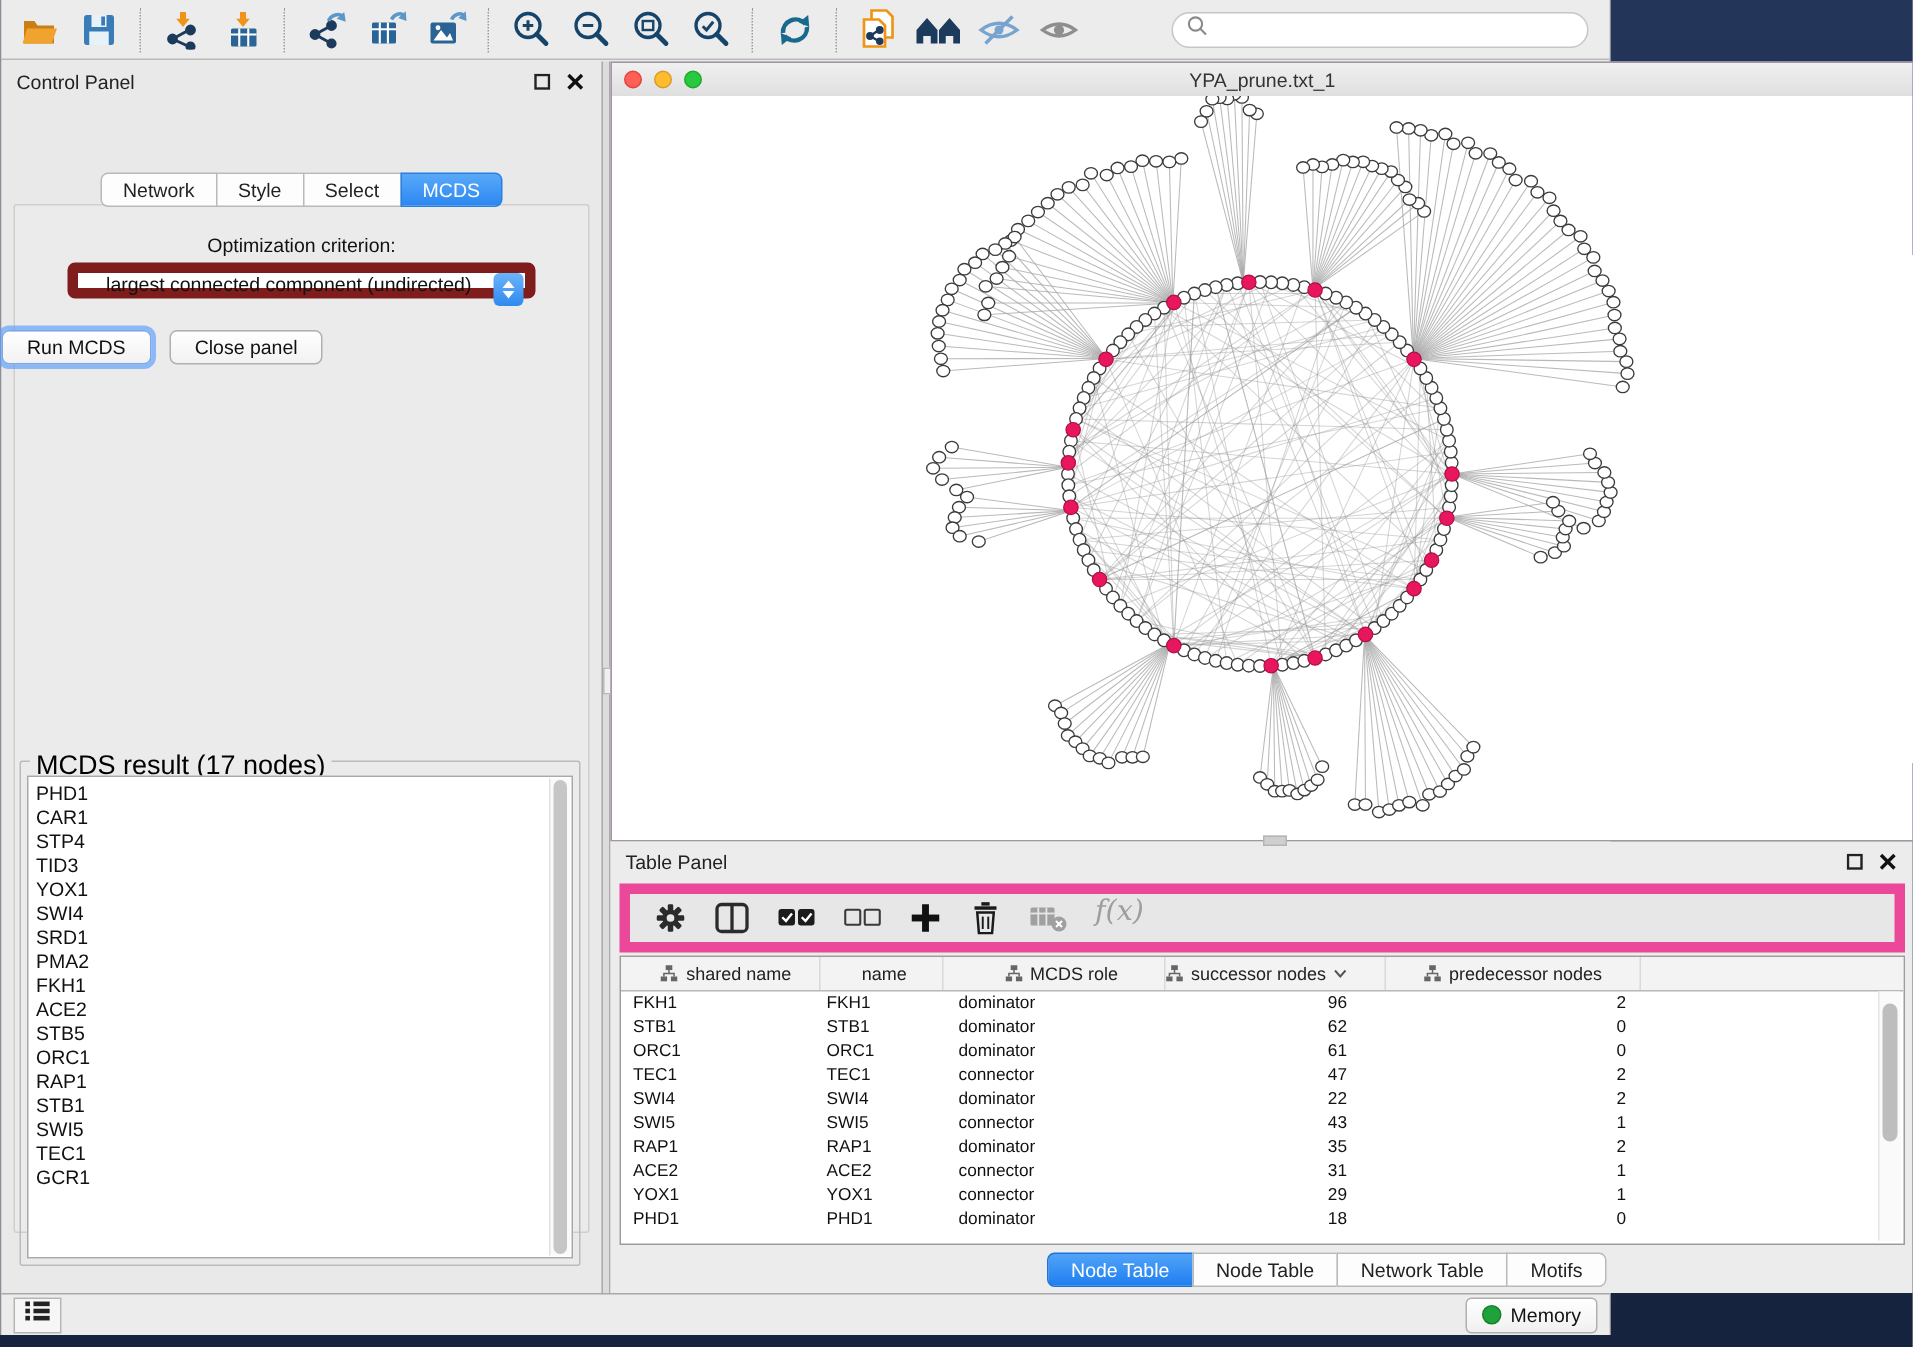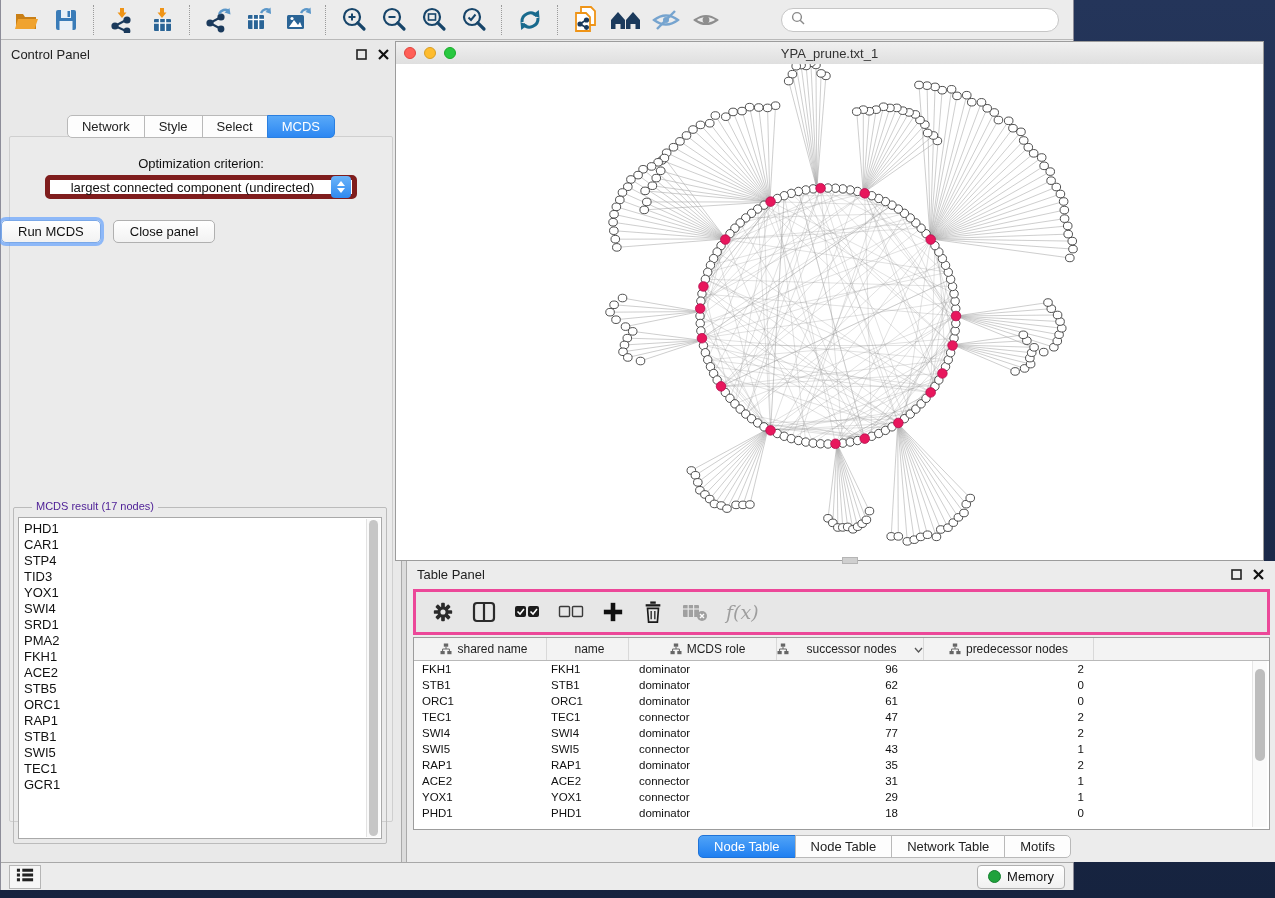--- a/index.html
+++ b/index.html
@@ -30,63 +30,63 @@
   .cp-inner{position:absolute;left:8px;top:95px;right:8px;bottom:40px;background:#ebebeb;
             border:1px solid #cfcfcf;border-radius:2px;}
   .tabbar{position:absolute;top:74px;left:0;width:100%;display:flex;justify-content:center;z-index:3;}
   .tab{font-size:13px;padding:3px 14px;background:#fdfdfd;border:1px solid #b9b9b9;color:#222;
        margin-left:-1px;}
   .tab:first-child{border-top-left-radius:5px;border-bottom-left-radius:5px;margin-left:0;}
   .tab:last-child{border-top-right-radius:5px;border-bottom-right-radius:5px;}
   .tab.active{background:linear-gradient(180deg,#59a9f8 0%,#2c87f2 100%);color:#fff;border-color:#2a7fe0;}
   .opt-label{position:absolute;top:115px;left:0;width:100%;text-align:center;font-size:13px;color:#111;}
   .dropdown{position:absolute;top:134px;left:44px;width:312px;height:24px;background:#fff;
-            border:5px solid #7f1d1d;border-radius:5px;display:flex;align-items:center;box-sizing:border-box;}
+            border:7px solid #7f1d1d;border-radius:5px;display:flex;align-items:flex-start;box-sizing:border-box;}
   .dropdown .dd-text{flex:1;font-size:13px;text-align:center;color:#111;padding-left:4px;white-space:nowrap;overflow:hidden;}
   .dd-stepper{width:20px;height:22px;border-radius:4px;background:linear-gradient(180deg,#6cb4f9,#2f89f0);
               display:flex;flex-direction:column;align-items:center;justify-content:center;gap:2px;margin-right:1px;}
   .dd-stepper .tri-up{width:0;height:0;border-left:4px solid transparent;border-right:4px solid transparent;border-bottom:5px solid #fff;}
   .dd-stepper .tri-dn{width:0;height:0;border-left:4px solid transparent;border-right:4px solid transparent;border-top:5px solid #fff;}
   .cp-buttons{position:absolute;top:167px;left:0;width:100%;display:flex;justify-content:flex-start;gap:12px;margin-top:12px;}
   .mac-btn{font-size:13px;color:#111;background:linear-gradient(180deg,#ffffff,#f2f2f2);
            border:1px solid #b0b0b0;border-radius:5px;padding:3px 16px;}
   .mac-btn.focused{box-shadow:0 0 0 3px rgba(91,157,255,.65);border-color:#7aa8e8;}
   .mcds-fieldset{position:absolute;left:12px;right:14px;top:466px;bottom:18px;border:1px solid #bbb;
                  border-radius:2px;}
-  .mcds-legend{position:absolute;top:-8px;left:6px;background:#ebebeb;padding:0 4px;font-size:11px;color:#4c1d95;margin-left:12px;}
+  .mcds-legend{position:absolute;top:-8px;left:6px;background:#ebebeb;padding:0 4px;font-size:18px;color:#000000;}
   .mcds-list{position:absolute;left:4px;right:4px;top:9px;bottom:4px;background:#fff;border:1px solid #a9a9a9;
              overflow:hidden;}
   .mcds-items{padding:3px 0 0 5px;}
   .mcds-item{font-size:13px;line-height:16px;color:#111;}
   .vscroll{position:absolute;top:1px;bottom:1px;right:1px;width:13px;background:#fafafa;border-left:1px solid #e2e2e2;}
   .vscroll .thumb{position:absolute;left:2px;right:2px;border-radius:5px;background:#c6c6c6;}
 
   
   .vsplit{position:absolute;left:400px;top:41px;width:6px;height:821px;background:#dcdcdc;
           border-left:1px solid #aaa;border-right:1px solid #aaa;box-sizing:border-box;}
   .vsplit .grip{position:absolute;left:0px;top:404px;width:4px;height:16px;background:#efefef;border:1px solid #bbb;}
 
   
-  .net-window{position:absolute;left:394px;top:41px;width:869px;height:520px;background:#f0abfc;
+  .net-window{position:absolute;left:406px;top:41px;width:869px;height:520px;background:#f0abfc;
               border:1px solid #9c9c9c;box-sizing:border-box;}
   .net-titlebar{height:22px;background:linear-gradient(180deg,#f0f0f0,#dfdfdf);border-bottom:1px solid #b5b5b5;
                 display:flex;align-items:center;padding:0 8px;position:relative;}
   .traffic{display:flex;gap:8px;}
   .light{width:12px;height:12px;border-radius:50%;box-sizing:border-box;}
   .light.red{background:#ff5f57;border:1px solid #e0443e;}
   .light.yellow{background:#febc2e;border:1px solid #d89e24;}
   .light.green{background:#28c840;border:1px solid #1aab29;}
   .net-title{position:absolute;left:0;width:100%;text-align:center;font-size:13px;color:#333;pointer-events:none;}
   .net-canvas{position:absolute;left:0;top:22px;right:0;bottom:0;background:#fff;overflow:hidden;}
 
   
   .table-panel{position:absolute;left:406px;top:561px;width:869px;height:301px;background:#ececec;box-sizing:border-box;}
   .tp-grip{position:absolute;top:-4px;left:50%;width:14px;height:5px;background:#cfcfcf;border:1px solid #b5b5b5;}
-  .tp-toolbar{position:absolute;left:6px;right:6px;top:28px;height:46px;background:#e7e7e7;border:3px solid #ec4899;
-              display:flex;align-items:center;gap:18px;padding:0 16px;box-sizing:border-box;}
+  .tp-toolbar{position:absolute;left:6px;right:6px;top:28px;height:46px;background:#e7e7e7;border:7px solid #ec4899;
+              display:flex;gap:18px;padding:0 16px;box-sizing:border-box;}
   .tp-icon{display:flex;align-items:center;justify-content:center;}
   .fx{font-family:"DejaVu Serif", serif;font-style:italic;font-size:19px;color:#9e9e9e;}
   .tp-table{position:absolute;left:6px;right:6px;top:76px;bottom:32px;background:#fff;border:1px solid #9c9c9c;overflow:hidden;}
   .thead{display:flex;height:22px;border-bottom:1px solid #b9b9b9;background:#f3f3f3;}
   .th{display:flex;align-items:center;justify-content:center;gap:5px;font-size:12px;color:#222;
       border-right:1px solid #d9d9d9;box-sizing:border-box;}
   .tbody .tr{display:flex;height:16px;align-items:center;}
   .td{font-size:11.5px;color:#111;box-sizing:border-box;white-space:nowrap;overflow:hidden;}
   .c0{width:133px;padding-left:8px;}
   .c1{width:82px;padding-left:4px;}
@@ -1101,21 +1101,21 @@
           <span class="hier-icon">
                 <svg width="12" height="12" viewBox="0 0 12 12">
                   <rect x="3.8" y="0.5" width="4.4" height="3.2" fill="#666"></rect>
                   <path d="M6 3.7 V6 M2.6 8 V6 H9.4 V8" stroke="#666" fill="none" stroke-width="1"></path>
                   <rect x="0.5" y="8" width="4.2" height="3.2" fill="#666"></rect>
                   <rect x="7.3" y="8" width="4.2" height="3.2" fill="#666"></rect>
                 </svg>
               </span>
           <span>MCDS role</span>
         </div>
-        <div class="th c3" style="justify-content:space-between;text-align:center;padding-right:0;">
+        <div class="th c3" style="justify-content:flex-start;text-align:center;padding-right:0;">
           <span class="hier-icon">
                 <svg width="12" height="12" viewBox="0 0 12 12">
                   <rect x="3.8" y="0.5" width="4.4" height="3.2" fill="#666"></rect>
                   <path d="M6 3.7 V6 M2.6 8 V6 H9.4 V8" stroke="#666" fill="none" stroke-width="1"></path>
                   <rect x="0.5" y="8" width="4.2" height="3.2" fill="#666"></rect>
                   <rect x="7.3" y="8" width="4.2" height="3.2" fill="#666"></rect>
                 </svg>
               </span>
           <span>successor nodes</span>
           <span class="sort-chevron"><svg width="9" height="6" viewBox="0 0 9 6">
@@ -1165,21 +1165,21 @@
             <div class="td c1">TEC1</div>
             <div class="td c2">connector</div>
             <div class="td c3">47</div>
             <div class="td c4">2</div>
           </div>
 
           <div class="tr">
             <div class="td c0">SWI4</div>
             <div class="td c1">SWI4</div>
             <div class="td c2">dominator</div>
-            <div class="td c3">77</div>
+            <div class="td c3">22</div>
             <div class="td c4">2</div>
           </div>
 
           <div class="tr">
             <div class="td c0">SWI5</div>
             <div class="td c1">SWI5</div>
             <div class="td c2">connector</div>
             <div class="td c3">43</div>
             <div class="td c4">1</div>
           </div>

